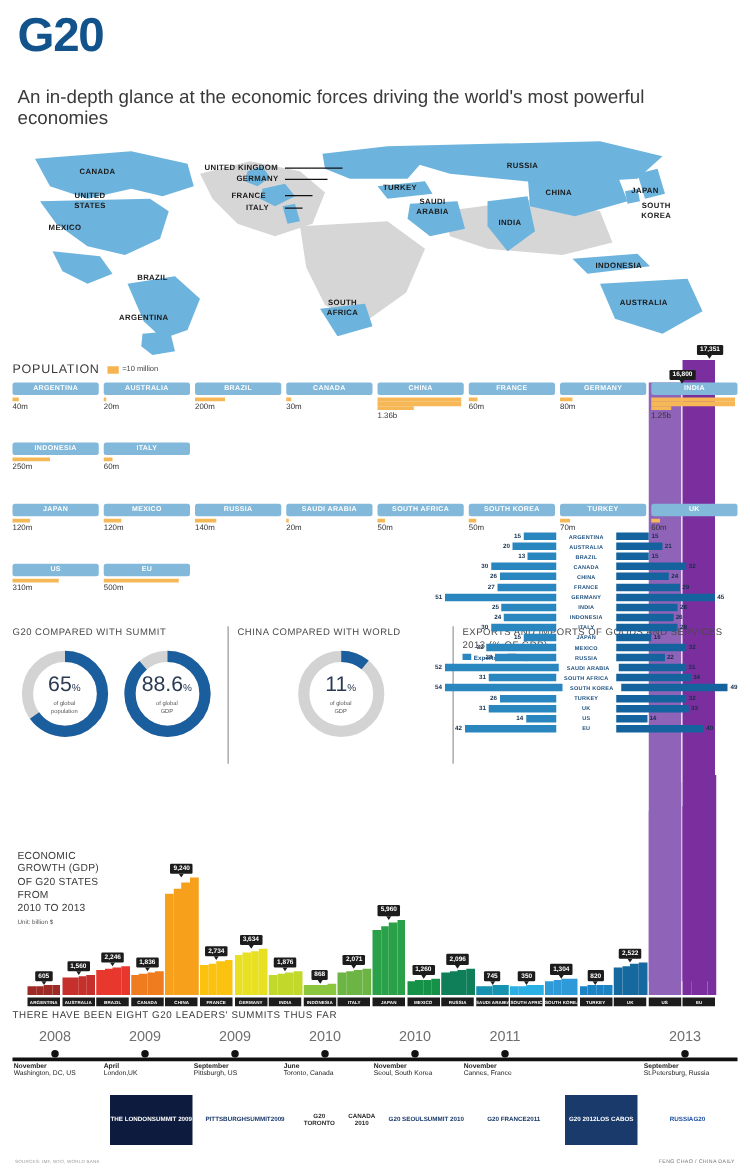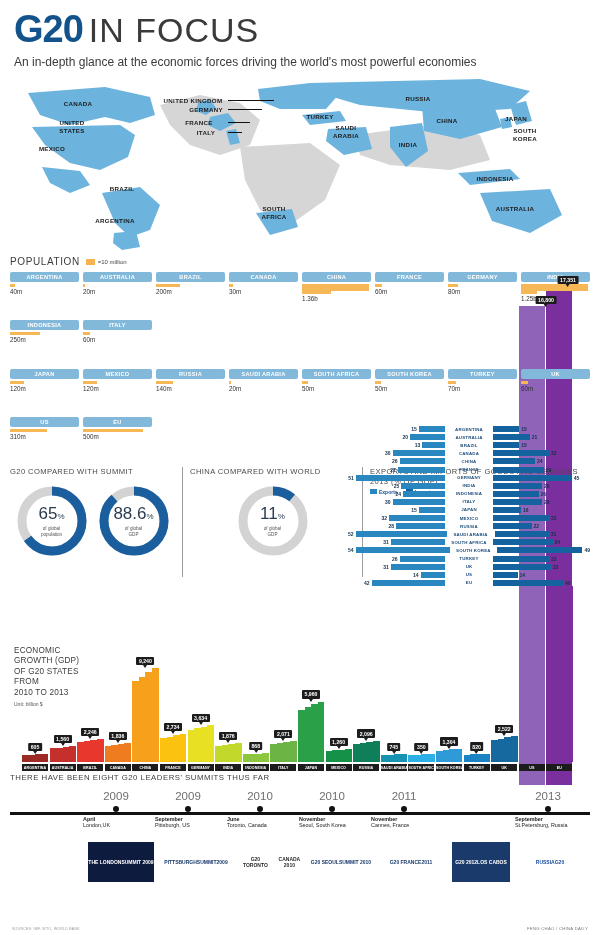--- a/index.html
+++ b/index.html
@@ -10,21 +10,21 @@
     color: #333;
     overflow: hidden;
     position: relative;
   }
 
   
   #header { padding: 8px 14px 2px 14px; }
   #title-line { display: flex; align-items: baseline; }
   .title-g20 { font-size: 38px; font-weight: bold; color: #13538c; letter-spacing: -1px; }
   .title-rest { font-size: 34px; font-weight: 300; color: #3a3a3a; letter-spacing: 1px; margin-left: 6px; }
-  #subtitle { font-size: 12px; color: #3a3a3a; margin-top: 4px; }
+  #subtitle { font-size: 15px; color: #3a3a3a; margin-top: 18px; }
 
   
   #map-wrap { position: relative; height: 175px; margin: 4px 10px 0 10px; }
   #map-svg { position: absolute; left: 0; top: 0; }
   .map-label {
     position: absolute; font-size: 6.2px; font-weight: bold; color: #1b1b1b;
     letter-spacing: 0.3px; white-space: nowrap; line-height: 7.5px; text-align: center;
   }
   .leader { position: absolute; background: #111; }
 
@@ -106,21 +106,20 @@
           font-size: 5px; text-align: center; line-height: 6px; font-weight: bold; }
   #credit { position: absolute; right: 12px; bottom: 4px; font-size: 4.2px; color: #777; letter-spacing: 0.3px; }
   #source { position: absolute; left: 12px; bottom: 4px; font-size: 3.6px; color: #999; letter-spacing: 0.2px; }
 </style>
 </head>
 <body>
 
 <div id="header">
   <div id="title-line">
     <span class="title-g20">G20</span>
-    <span class="title-rest">IN FOCUS</span>
   </div>
   <div id="subtitle">An in-depth glance at the economic forces driving the world's most powerful economies</div>
 </div>
 
 <div id="map-wrap">
   <svg id="map-svg" width="580" height="175" viewBox="0 0 580 175">
     <g fill="#d6d6d6">
       <path d="M150 30 L190 20 L230 28 L250 45 L240 70 L210 80 L180 70 L160 50 Z"></path>
       <path d="M230 72 L300 68 L330 90 L315 125 L280 150 L250 135 L235 105 Z"></path>
       <path d="M345 60 L420 50 L470 60 L480 85 L440 95 L380 90 L350 80 Z"></path>
@@ -829,20 +828,26 @@
         <div class="gdp-step" style="left: 19.5px; width: 6.9px; height: 176px; background: rgb(123, 47, 158);"></div>
         <div class="gdp-name">EU</div>
       </div>
     </div>
 </div>
 
 <div id="timeline">
   <div id="tl-title">THERE HAVE BEEN EIGHT G20 LEADERS' SUMMITS THUS FAR</div>
   <div id="tl-axis">
     <div class="tl-line"></div>
+  <div class="tl-item" style="left: 34px;">
+        <div class="tl-year">2008</div>
+        <div class="tl-dot"></div>
+        <div class="tl-month">November</div>
+        <div class="tl-place">Washington, DC, US</div>
+      </div>
       <div class="tl-item" style="left: 106px;">
         <div class="tl-year">2009</div>
         <div class="tl-dot"></div>
         <div class="tl-month">April</div>
         <div class="tl-place">London,UK</div>
       </div>
       <div class="tl-item" style="left: 178px;">
         <div class="tl-year">2009</div>
         <div class="tl-dot"></div>
         <div class="tl-month">September</div>

